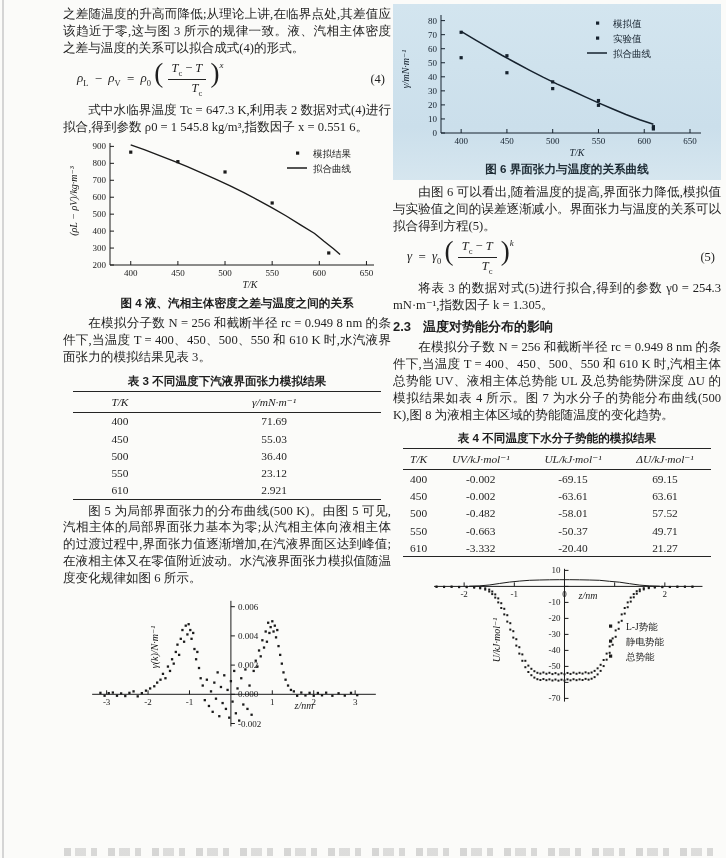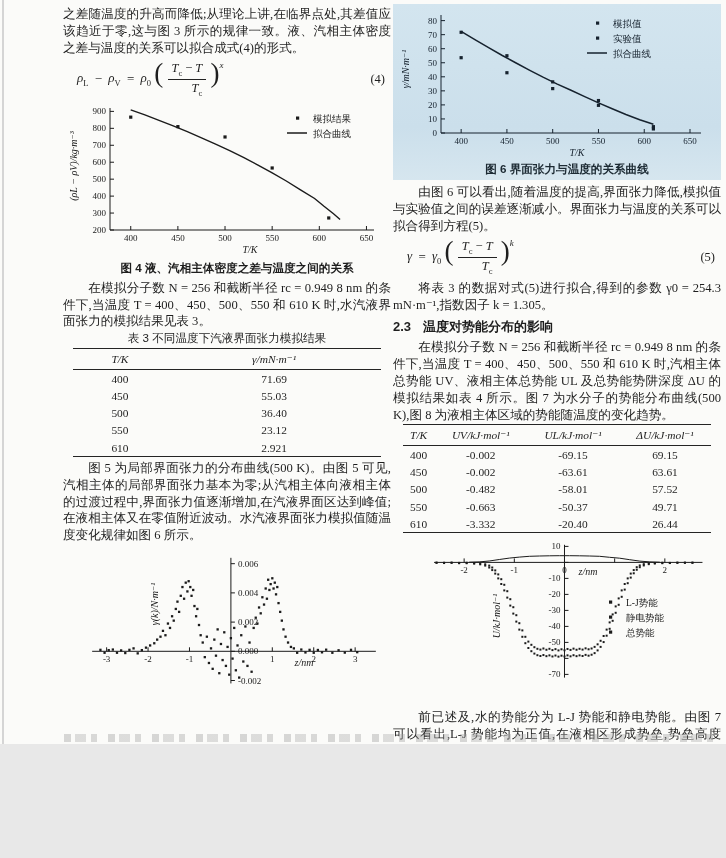--- a/index.html
+++ b/index.html
@@ -1,19 +1,19 @@
 <!DOCTYPE html>
 <html><head>
 <meta charset="utf-8">
 <style>
   * { box-sizing: border-box; margin: 0; padding: 0; }
   html,body { background:#e8e8e8; }
   .page {
     position: relative;
-    width: 726px; height: 744px;
+    width: 726px; height: 858px;
     margin: 0 auto;
     background: #fbfbf9;
     overflow: hidden;
     font-family: "Liberation Serif", "DejaVu Serif", serif;
     color: #1e1e1e;
   }
   .scan-edge { position:absolute; left:2px; top:0; width:2px; height:100%; background:#cccccc; opacity:.8; }
   .col { position: absolute; top: 6px; width: 328px; height: 846px; overflow: hidden; }
   .col-left  { left: 63px; }
   .col-right { left: 393px; top: 4px; }
@@ -42,22 +42,22 @@
 
   .sec-heading {
     font-family: "Liberation Sans", "DejaVu Sans", sans-serif;
     font-weight: bold; font-size: 13px;
     margin: 5px 0 3px 0;
   }
   .sec-num { margin-right: 12px; }
 
   .tbl-title {
     font-family: "Liberation Sans", "DejaVu Sans", sans-serif;
-    font-weight: normal; font-size: 11.6px;
-    text-align: center; margin: 1px 0 2px 0;
+    font-weight: bold; font-size: 11.6px;
+    text-align: center; margin: 8px 0 2px 0;
   }
   .sci-table { border-collapse: collapse; width: 94%; margin: 0 auto 3px; font-size: 11.4px; }
   .sci-table th {
     border-top: 1.6px solid #242424; border-bottom: 0.8px solid #242424;
     font-weight: normal; padding: 3px 2px; text-align: center; font-style: italic;
   }
   .sci-table td { padding: 2.6px 2px; text-align: center; }
   .sci-table tbody tr:last-child td { border-bottom: 1.6px solid #242424; }
 
   .figure { text-align: center; margin: 2px 0 1px 0; }
@@ -100,20 +100,21 @@
         <span class="paren">(</span>
         <span class="frac">
           <span class="frac-num"><span class="eq-var">T</span><sub>c</sub><span class="eq-op">−</span><span class="eq-var">T</span></span>
           <span class="frac-den"><span class="eq-var">T</span><sub>c</sub></span>
         </span>
         <span class="paren">)</span><sup class="eq-exp">x</sup>
       </span>
       <span class="eq-tag">(4)</span>
     </div>
 
+    <p class="para indent">式中水临界温度 Tc = 647.3 K,利用表 2 数据对式(4)进行拟合,得到参数 ρ0 = 1 545.8 kg/m³,指数因子 x = 0.551 6。</p>
 
     <div class="figure">
       <svg id="chart-fig4" width="326" height="154">
           <line x1="46" y1="128" x2="310" y2="128" stroke="#1b1b1b" stroke-width="1"></line>
           <line x1="46" y1="128" x2="46" y2="6" stroke="#1b1b1b" stroke-width="1"></line>
           <line x1="66.74285714285715" y1="128" x2="66.74285714285715" y2="124" stroke="#1b1b1b" stroke-width="1"></line>
           <text x="66.74285714285715" y="139" text-anchor="middle" font-size="9" fill="#1b1b1b">400</text>
           <line x1="113.88571428571427" y1="128" x2="113.88571428571427" y2="124" stroke="#1b1b1b" stroke-width="1"></line>
           <text x="113.88571428571427" y="139" text-anchor="middle" font-size="9" fill="#1b1b1b">450</text>
           <line x1="161.0285714285714" y1="128" x2="161.0285714285714" y2="124" stroke="#1b1b1b" stroke-width="1"></line>
@@ -406,20 +407,21 @@
     </div>
 
     <p class="para indent">将表 3 的数据对式(5)进行拟合,得到的参数 γ0 = 254.3 mN·m⁻¹,指数因子 k = 1.305。</p>
 
     <div class="sec-heading">
       <span class="sec-num">2.3</span><span>温度对势能分布的影响</span>
     </div>
 
     <p class="para indent">在模拟分子数 N = 256 和截断半径 rc = 0.949 8 nm 的条件下,当温度 T = 400、450、500、550 和 610 K 时,汽相主体总势能 UV、液相主体总势能 UL 及总势能势阱深度 ΔU 的模拟结果如表 4 所示。图 7 为水分子的势能分布曲线(500 K),图 8 为液相主体区域的势能随温度的变化趋势。</p>
 
+    <div class="tbl-title">表 4  不同温度下水分子势能的模拟结果</div>
     <table class="sci-table">
         <thead>
           <tr>
             <th>T/K</th>
             <th>UV/kJ·mol⁻¹</th>
             <th>UL/kJ·mol⁻¹</th>
             <th>ΔU/kJ·mol⁻¹</th>
           </tr>
         </thead>
         <tbody>
@@ -444,21 +446,21 @@
           <tr>
             <td>550</td>
             <td>-0.663</td>
             <td>-50.37</td>
             <td>49.71</td>
           </tr>
           <tr>
             <td>610</td>
             <td>-3.332</td>
             <td>-20.40</td>
-            <td>26.44</td>
+            <td>21.27</td>
           </tr>
         </tbody>
       </table>
 
     <div class="figure">
       <svg id="chart-fig7" width="326" height="168">
           <line x1="40.03508771929823" y1="26.4" x2="308.47368421052636" y2="26.4" stroke="#1b1b1b" stroke-width="1"></line>
           <line x1="170.49122807017545" y1="141.6" x2="170.49122807017545" y2="8.8" stroke="#1b1b1b" stroke-width="1"></line>
           <line x1="70.14035087719299" y1="26.4" x2="70.14035087719299" y2="22.4" stroke="#1b1b1b" stroke-width="1"></line>
           <text x="70.14035087719299" y="37.4" text-anchor="middle" font-size="9" fill="#1b1b1b">-2</text>
@@ -624,17 +626,16 @@
           <text x="106" y="80" text-anchor="middle" font-size="10" font-style="italic" fill="#1b1b1b" transform="rotate(-90 106 80)">U/kJ·mol⁻¹</text>
           <rect x="215" y="64.5" width="3.2" height="3.2" fill="#1b1b1b"></rect>
           <text x="232" y="69.5" font-size="9.5" fill="#1b1b1b">L-J势能</text>
           <rect x="215" y="79.5" width="3.2" height="3.2" fill="#1b1b1b"></rect>
           <text x="232" y="84.5" font-size="9.5" fill="#1b1b1b">静电势能</text>
           <rect x="215" y="94.5" width="3.2" height="3.2" fill="#1b1b1b"></rect>
           <text x="232" y="99.5" font-size="9.5" fill="#1b1b1b">总势能</text>
         </svg>
     </div>
 
-    <p class="para indent">前已述及,水的势能分为 L-J 势能和静电势能。由图 7 可以看出,L-J 势能均为正值,在液相区形成势垒,势垒高度 ΔULJ 为液相主体 L-J 势能与汽相主体 L-J 势能之差;静电势能均为负值,在</p>
   </div>
 
   <div class="footer-cut"></div>
 </div>
 
 </body></html>

